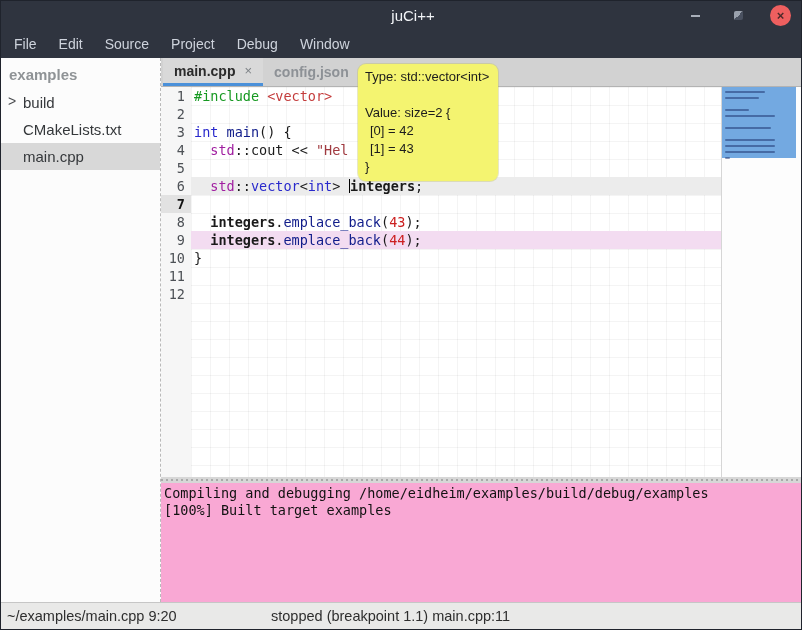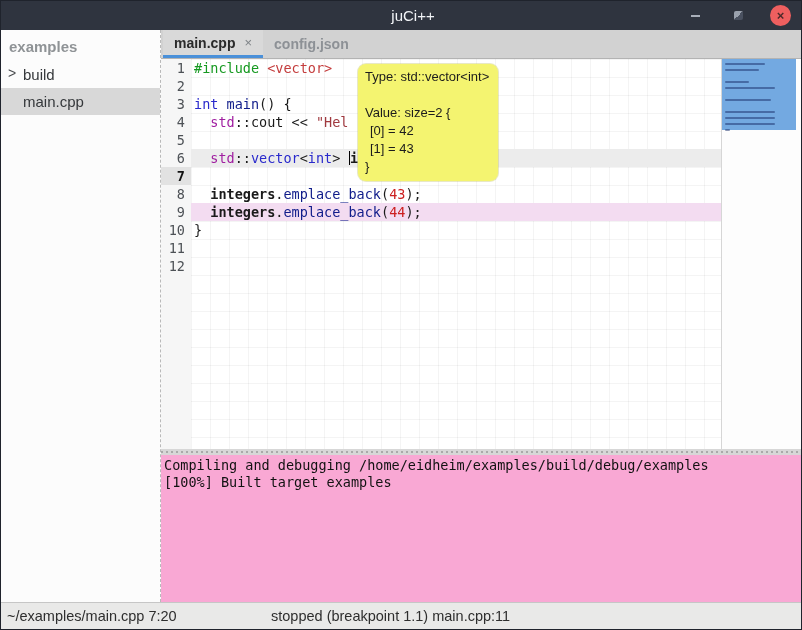--- a/index.html
+++ b/index.html
@@ -100,28 +100,39 @@
         </div>
       <div class="btn-max">
           <div class="sq"></div>
         </div>
       <div class="btn-close">
           <span>×</span>
         </div>
     </div>
   </div>
 
+  <div class="menubar">
+    <div class="menu-item">File</div>
+    <div class="menu-item">Edit</div>
+    <div class="menu-item">Source</div>
+    <div class="menu-item">Project</div>
+    <div class="menu-item">Debug</div>
+    <div class="menu-item">Window</div>
+  </div>
 
   <div class="content">
 
     <div class="sidebar">
       <div class="side-header">examples</div>
       <div class="tree-item">
         <span class="chevron">&gt;</span>
         <span class="label">build</span>
+      </div>
+      <div class="tree-item">
+        <span class="label">CMakeLists.txt</span>
       </div>
       <div class="tree-item selected">
         <span class="label">main.cpp</span>
       </div>
     </div>
 
     <div class="main">
 
       <div class="tabbar">
         <div class="tab active">
@@ -179,21 +190,21 @@
 
       <div class="output">
         <div class="out-line">Compiling and debugging /home/eidheim/examples/build/debug/examples</div>
         <div class="out-line">[100%] Built target examples</div>
       </div>
 
     </div>
   </div>
 
   <div class="statusbar">
-    <span class="status-left">~/examples/main.cpp 7:20</span>
+    <span class="status-left">~/examples/main.cpp 9:20</span>
     <span class="status-center">stopped (breakpoint 1.1) main.cpp:11</span>
   </div>
 
   <div class="tooltip">
     <div>Type: std::vector&lt;int&gt;</div>
     <div class="tt-value">Value: size=2 {</div>
     <div class="tt-item">[0] = 42</div>
     <div class="tt-item">[1] = 43</div>
     <div>}</div>
   </div>

